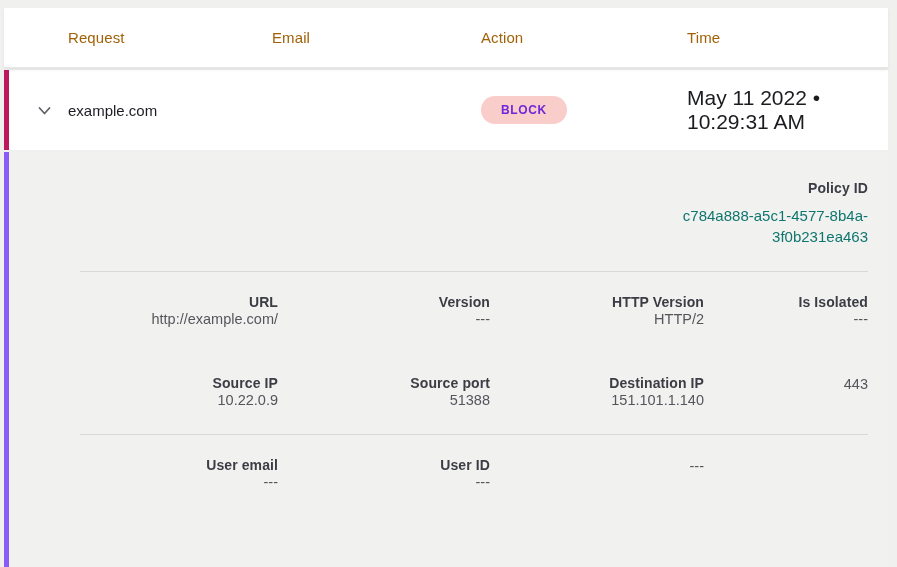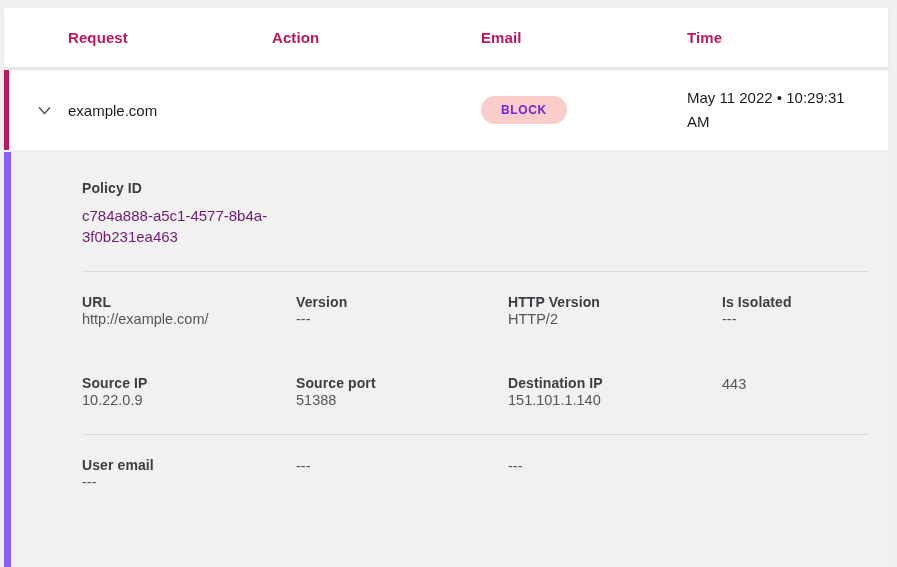--- a/index.html
+++ b/index.html
@@ -23,22 +23,22 @@
     grid-template-columns: 204px 209px 206px 1fr;
     padding-left: 64px;
     align-items: center;
     border-bottom: 1px solid #e7e7e7;
     box-shadow: 0 2px 3px rgba(0,0,0,0.06);
     position: relative;
     z-index: 2;
   }
   .table-header .col {
     font-size: 15px;
-    font-weight: bold;
-    color: #be185d;
+    font-weight: normal;
+    color: #a16207;
     letter-spacing: 0.1px;
   }
   
   .log-row {
     margin-top: 2px;
     background: #ffffff;
     height: 80px;
     border-left: 5px solid #be185d;
     display: grid;
     grid-template-columns: 59px 204px 209px 206px 1fr;
@@ -59,52 +59,53 @@
     display: inline-block;
     background: #f9cdc9;
     color: #6d28d9;
     font-size: 12px;
     font-weight: bold;
     letter-spacing: 0.6px;
     padding: 7px 20px;
     border-radius: 15px;
   }
   .cell-time {
-    font-size: 15px;
+    font-size: 21px;
     color: #1b1c20;
     line-height: 24px;
     max-width: 185px;
     padding-right: 10px;
   }
   
   .detail-panel {
     margin-top: 2px;
     background: #f1f1f0;
-    border-left: 7px solid #8b5cf6;
+    border-left: 5px solid #8b5cf6;
     min-height: 415px;
     padding: 28px 20px 0 71px;
+    text-align: right;
   }
   .field-label {
     font-size: 14px;
     font-weight: bold;
     color: #3c3d44;
     letter-spacing: 0.1px;
   }
   .field-value {
     font-size: 14.5px;
     color: #55565c;
     margin-top: 1px;
   }
   .policy-section { padding-bottom: 10px; }
   .policy-link {
     display: inline-block;
     margin-top: 9px;
     font-size: 15px;
     line-height: 21px;
-    color: #701a75;
+    color: #0f766e;
     max-width: 200px;
     text-decoration: none;
     cursor: pointer;
   }
   .detail-divider {
     border: none;
     border-top: 1px solid #d9d9d9;
     margin: 14px 0 0 0;
   }
   .field-row {
@@ -114,22 +115,22 @@
     gap: 16px;
   }
 </style>
 </head>
 <body>
 
 <div class="card">
 
   <div class="table-header">
     <div class="col">Request</div>
+    <div class="col">Email</div>
     <div class="col">Action</div>
-    <div class="col">Email</div>
     <div class="col">Time</div>
   </div>
 
   <div class="log-row">
     <div class="chevron-cell">
       <span style="display:inline-flex;">
         <svg width="17" height="17" viewBox="0 0 17 17" fill="none">
           <polyline points="3.5,6 8.5,11.5 13.5,6" stroke="#5f6066" stroke-width="1.7" stroke-linecap="round" stroke-linejoin="round"></polyline>
         </svg>
       </span>
@@ -189,20 +190,21 @@
     </div>
 
     <hr class="detail-divider" style="margin-top:0;">
 
     <div class="field-row">
       <div>
         <div class="field-label">User email</div>
         <div class="field-value">---</div>
       </div>
       <div>
+        <div class="field-label">User ID</div>
         <div class="field-value">---</div>
       </div>
       <div>
         <div class="field-value">---</div>
       </div>
       <div></div>
     </div>
 
   </div>
 </div>

